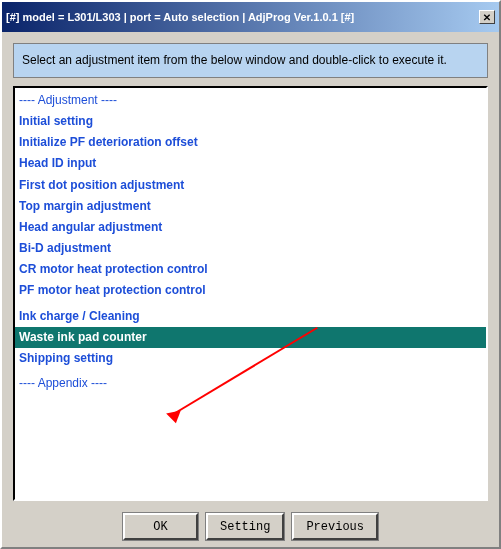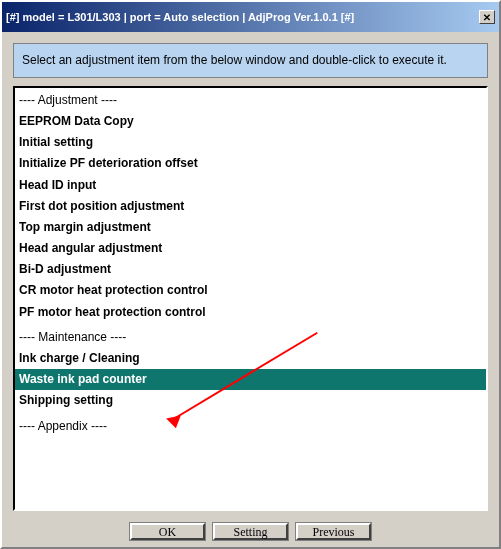--- a/index.html
+++ b/index.html
@@ -108,21 +108,21 @@
       border: 2px solid #fff;
       border-right-color: #404040;
       border-bottom-color: #404040;
     }
 
     .list-item {
       padding: 1px 4px;
       cursor: default;
       white-space: nowrap;
       font-size: 12px;
-      color: #000000;
+      color: #1d4ed8;
       line-height: 1.6;
     }
 
     .list-item.section-header {
       font-weight: normal;
     }
 
     .list-item.selected {
       background: #0f766e;
       color: white;
@@ -135,30 +135,30 @@
     .button-row {
       display: flex;
       justify-content: center;
       gap: 8px;
       padding: 4px 0;
       align-items: center;
     }
 
     .btn {
       min-width: 75px;
-      height: 17px;
+      height: 27px;
       background: #d4d0c8;
       border: 2px solid #ffffff;
       border-right-color: #404040;
       border-bottom-color: #404040;
       outline: 1px solid #808080;
       font-size: 12px;
       cursor: pointer;
       padding: 0 12px;
-      font-family: Liberation Serif, serif;
+      font-family: Liberation Mono, monospace;
     }
 
     
     .arrow-overlay {
       position: absolute;
       top: 0;
       left: 0;
       width: 100%;
       height: 100%;
       pointer-events: none;
@@ -173,32 +173,30 @@
     <div class="close-btn">✕</div>
   </div>
   <div class="content-area">
     <div class="info-box">
       <span>Select an adjustment item from the below window and double-click to execute it.</span>
     </div>
     <div class="list-container">
       <div class="list-scroll">
 
       <div class="list-item section-header">---- Adjustment ----</div>
-          <div class="list-item bold-item">EEPROM Data Copy</div>
           <div class="list-item bold-item">Initial setting</div>
           <div class="list-item bold-item">Initialize PF deterioration offset</div>
           <div class="list-item bold-item">Head ID input</div>
           <div class="list-item bold-item">First dot position adjustment</div>
           <div class="list-item bold-item">Top margin adjustment</div>
           <div class="list-item bold-item">Head angular adjustment</div>
           <div class="list-item bold-item">Bi-D adjustment</div>
           <div class="list-item bold-item">CR motor heat protection control</div>
           <div class="list-item bold-item">PF motor heat protection control</div>
           <div style="height: 4px;"></div>
-          <div class="list-item section-header">---- Maintenance ----</div>
           <div class="list-item bold-item">Ink charge / Cleaning</div>
           <div class="list-item bold-item selected">Waste ink pad counter</div>
           <div class="list-item bold-item">Shipping setting</div>
           <div style="height: 4px;"></div>
           <div class="list-item section-header">---- Appendix ----</div>
         </div>
       <svg class="arrow-overlay" viewBox="0 0 483 370">
         <line x1="310" y1="220" x2="160" y2="310" stroke="red" stroke-width="2"></line>
         <polygon points="155,308 165,318 170,305" fill="red"></polygon>
       </svg>

